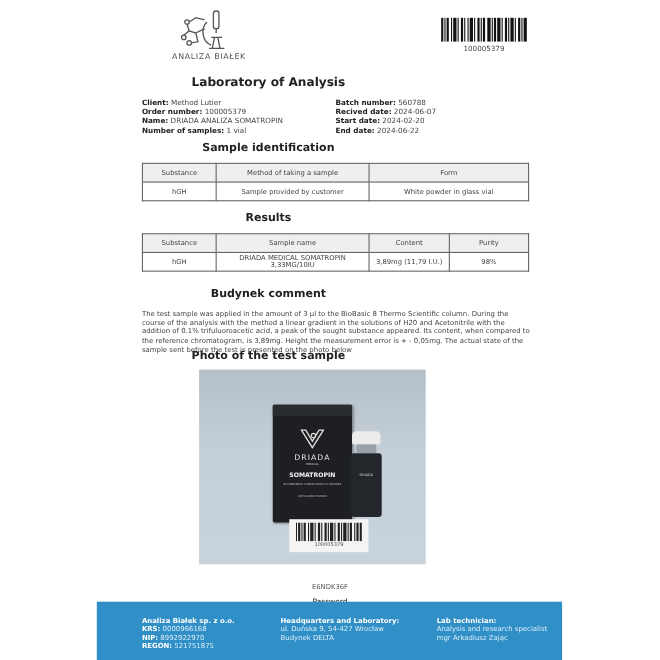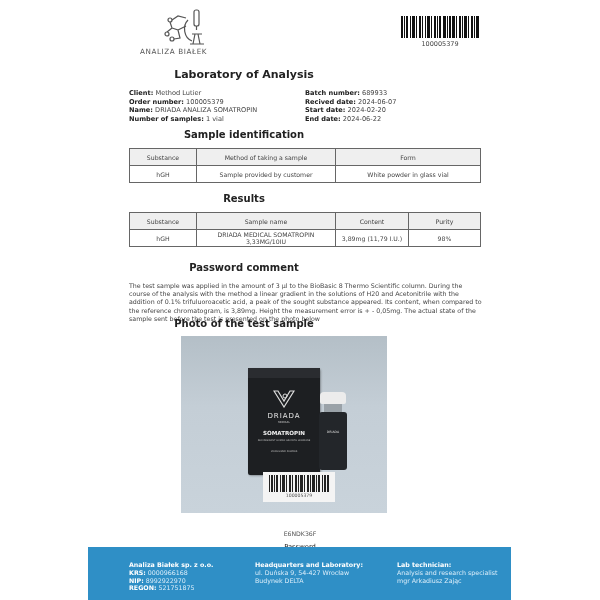--- a/index.html
+++ b/index.html
@@ -1,18 +1,18 @@
 <!DOCTYPE html>
 <html><head>
 <meta charset="utf-8">
 <style>
   html, body { margin:0; padding:0; background:#ffffff; }
   body { width:600px; height:600px; position:relative; overflow:hidden; font-family:"DejaVu Sans", sans-serif; color:#222; }
   .abs { position:absolute; }
-  .logo { left:140px; top:8px; width:100px; height:52px; text-align:left; }
+  .logo { left:140px; top:8px; width:100px; height:52px; text-align:center; }
   .logo svg { display:block; margin:0 auto; }
   .logo-text { font-size:7.2px; letter-spacing:0.6px; color:#555; margin-top:1px; }
   .barcode { left:401px; top:16px; width:78px; height:22px; }
   .barcode-num { left:401px; top:40px; width:78px; text-align:center; font-size:6.5px; color:#444; }
   .title { left:0; width:488px; text-align:center; font-weight:bold; color:#222; }
   .t-main { top:68px; font-size:11px; }
   .meta { font-size:6.6px; line-height:8.6px; color:#444; }
   .meta b { color:#222; }
   .meta-left { left:129px; top:89px; }
   .meta-right { left:305px; top:89px; }
@@ -102,21 +102,21 @@
 
 <div class="abs title t-main">Laboratory of Analysis</div>
 
 <div class="abs meta meta-left">
   <div><b>Client:</b> <span>Method Lutier</span></div>
   <div><b>Order number:</b> <span>100005379</span></div>
   <div><b>Name:</b> <span>DRIADA ANALIZA SOMATROPIN</span></div>
   <div><b>Number of samples:</b> <span>1 vial</span></div>
 </div>
 <div class="abs meta meta-right">
-  <div><b>Batch number:</b> <span>689933</span></div>
+  <div><b>Batch number:</b> <span>560788</span></div>
   <div><b>Recived date:</b> <span>2024-06-07</span></div>
   <div><b>Start date:</b> <span>2024-02-20</span></div>
   <div><b>End date:</b> <span>2024-06-22</span></div>
 </div>
 
 <div class="abs title" style="top:129px;font-size:10px;">Sample identification</div>
 <table class="tbl1">
   <tbody>
       <tr class="head">
     <td style="width:66px">Substance</td>
@@ -142,21 +142,21 @@
   </tr>
   <tr>
     <td>hGH</td>
     <td>DRIADA MEDICAL SOMATROPIN 3,33MG/10IU</td>
     <td>3,89mg (11,79 I.U.)</td>
     <td>98%</td>
   </tr>
 </tbody>
   </table>
 
-<div class="abs title" style="top:262px;font-size:10px;">Password comment</div>
+<div class="abs title" style="top:262px;font-size:10px;">Budynek comment</div>
 <div class="abs comment">The test sample was applied in the amount of 3 µl to the BioBasic 8 Thermo Scientific column. During the course of the analysis with the method a linear gradient in the solutions of H20 and Acetonitrile with the addition of 0.1% trifuluoroacetic acid, a peak of the sought substance appeared. Its content, when compared to the reference chromatogram, is 3,89mg. Height the measurement error is + - 0,05mg. The actual state of the sample sent before the test is presented on the photo below</div>
 
 <div class="abs title" style="top:318px;font-size:10px;">Photo of the test sample</div>
 <div class="abs photo">
   <div class="box">
     <div class="box-top"></div>
     <svg class="box-logo" width="22" height="18" viewBox="0 0 22 18">
       <path d="M1 1 L11 17 L21 1 L17 1 L11 11 L5 1 Z" fill="none" stroke="#ddd" stroke-width="1.2"></path>
       <circle cx="12" cy="6" r="2" fill="none" stroke="#ddd" stroke-width="1"></circle>
     </svg>

